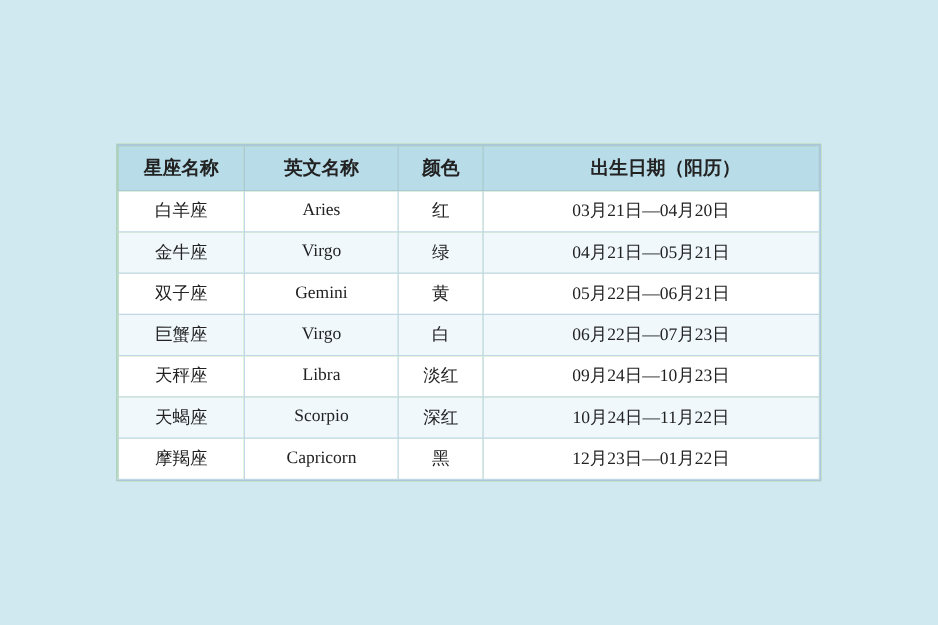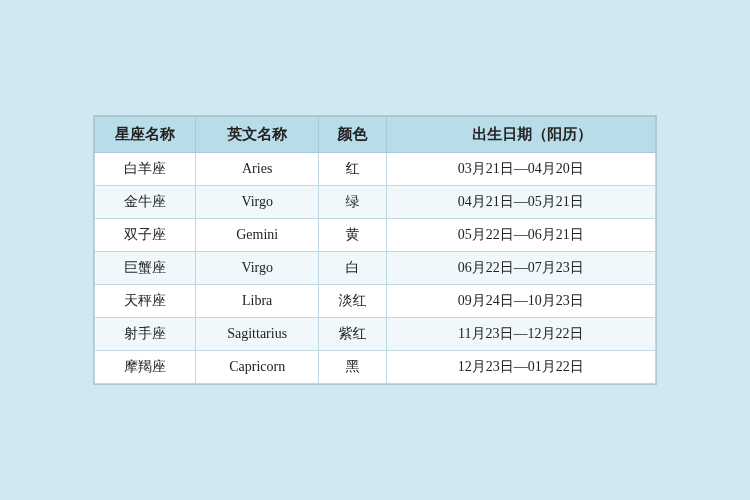--- a/index.html
+++ b/index.html
@@ -101,24 +101,24 @@
           <td>白</td>
           <td>06月22日—07月23日</td>
         </tr>
         <tr>
           <td>天秤座</td>
           <td>Libra</td>
           <td>淡红</td>
           <td>09月24日—10月23日</td>
         </tr>
         <tr>
-          <td>射手座</td>
-          <td>Sagittarius</td>
-          <td>紫红</td>
-          <td>11月23日—12月22日</td>
+          <td>天蝎座</td>
+          <td>Scorpio</td>
+          <td>深红</td>
+          <td>10月24日—11月22日</td>
         </tr>
         <tr>
           <td>摩羯座</td>
           <td>Capricorn</td>
           <td>黑</td>
           <td>12月23日—01月22日</td>
         </tr>
       </tbody>
   </table>
 </div>

